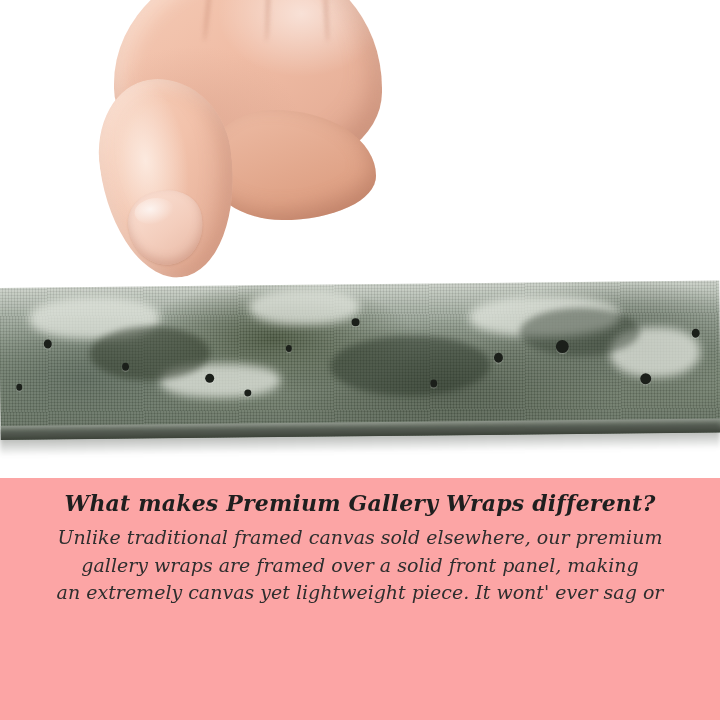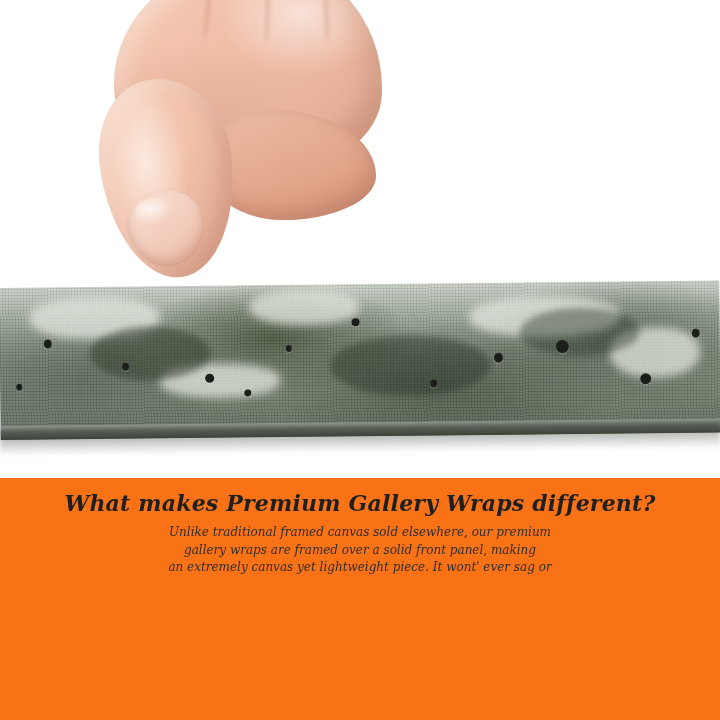--- a/index.html
+++ b/index.html
@@ -10,21 +10,21 @@
   body {
     width: 720px;
     height: 720px;
     overflow: hidden;
     font-family: "DejaVu Sans", sans-serif;
   }
   #page {
     position: relative;
     width: 720px;
     height: 720px;
-    background: #f97316;
+    background: #fca5a5;
     overflow: hidden;
   }
 
   
   .photo {
     position: absolute;
     left: 0;
     top: 0;
     width: 720px;
     height: 478px;
@@ -179,21 +179,21 @@
   }
   .caption-title {
     font-size: 22px;
     font-style: italic;
     font-weight: 600;
     letter-spacing: 0.2px;
     margin: 0 0 8px 0;
     color: #1f1f1f;
   }
   .caption-body {
-    font-size: 12px;
+    font-size: 19px;
     font-style: italic;
     line-height: 1.46;
     margin: 0 auto;
     width: 620px;
     color: #2e2e2e;
   }
   .caption-body div { white-space: nowrap; }
 </style>
 </head>
 <body>

